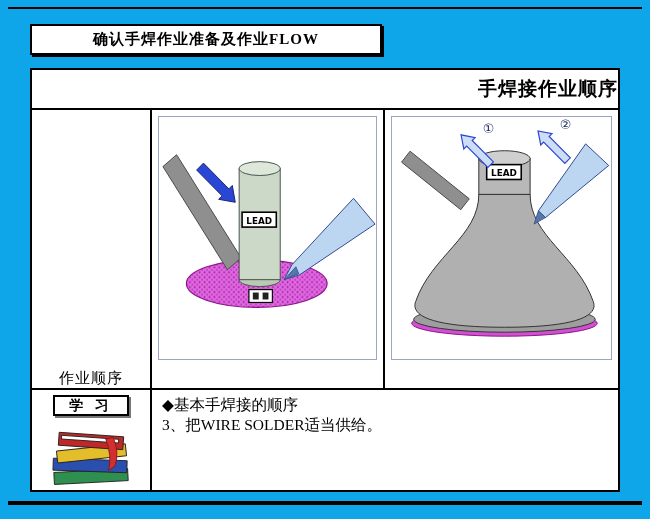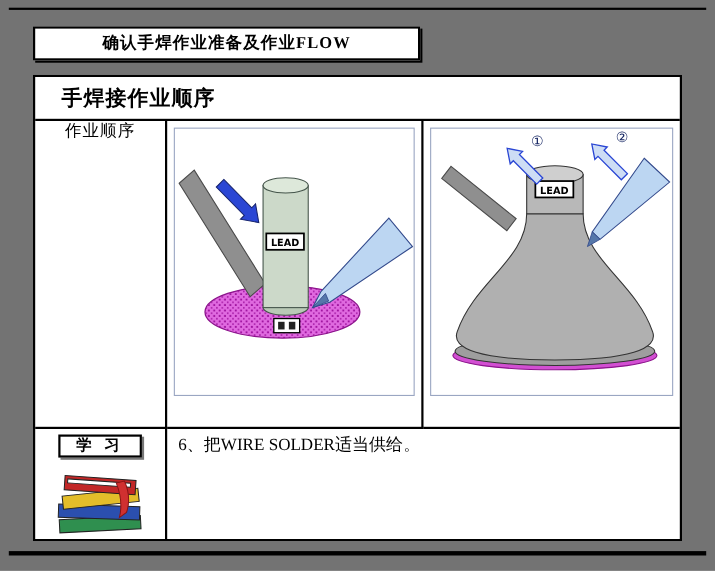--- a/index.html
+++ b/index.html
@@ -2,21 +2,21 @@
 <html><head>
 <meta charset="utf-8">
 <style>
   * { margin:0; padding:0; box-sizing:border-box; }
   html,body { background:#fff; }
   body {
     width:650px; height:519px;
     font-family:"Liberation Serif","DejaVu Serif",serif;
     color:#000;
   }
-  .page { position:relative; width:650px; height:519px; background:#737373; outline:1px solid #b8b8b8; overflow:hidden; }
+  .page { position:relative; width:650px; height:519px; background:#0ea5e9; outline:1px solid #b8b8b8; overflow:hidden; }
 
   .top-rule    { position:absolute; left:8px; right:8px; top:7px;  height:2px; background:#000; }
   .bottom-rule { position:absolute; left:8px; right:8px; top:501px; height:4px; background:#000; }
 
   .title-box {
     position:absolute; left:30px; top:24px; width:352px; height:31px;
     border:2px solid #000; background:#fff;
     display:flex; align-items:center; justify-content:center;
     box-shadow:2px 2px 0 #000;
     font-weight:bold; font-size:15px; letter-spacing:1px;
@@ -25,26 +25,26 @@
   .doc-table {
     position:absolute; left:30px; top:68px; width:590px; height:424px;
     border:2px solid #000; background:#fff;
     display:grid;
     grid-template-columns:120px 233px 1fr;
     grid-template-rows:40px 280px 1fr;
   }
   .header-cell {
     grid-column:1 / 4;
     border-bottom:2px solid #000;
-    display:flex; align-items:center; padding-left:24px;
-    font-weight:bold; font-size:19px; letter-spacing:1px;
+    display:flex; align-items:center; padding-left:8px;
+    font-weight:bold; font-size:19px; letter-spacing:1px;justify-content:flex-end;
   }
   .row-label-cell {
     border-right:2px solid #000; border-bottom:2px solid #000;
-    display:flex; align-items:flex-start; justify-content:center;
+    display:flex; align-items:flex-end; justify-content:center;
     font-size:15px; letter-spacing:1px;
   }
   .panel-cell { border-bottom:2px solid #000; padding:6px; }
   .panel-cell.left { border-right:2px solid #000; }
   .panel {
     width:100%; height:244px; background:#fff;
     border:1px solid #9aa6c2;
   }
   .panel svg { display:block; width:100%; height:100%; }
 
@@ -176,19 +176,20 @@
           <rect x="9" y="46" width="80" height="13" fill="#2b4fae" transform="rotate(2 49 52)"></rect>
           <rect x="13" y="33" width="75" height="13" fill="#e3bd2a" transform="rotate(-6 50 39)"></rect>
           <rect x="15" y="19" width="70" height="14" fill="#c22727" transform="rotate(4 50 26)"></rect>
           <rect x="18" y="22" width="62" height="4" fill="#ffffff" transform="rotate(4 49 24)"></rect>
         </g>
         <path d="M66 24 q7 18 3 34 l7 -5 q5 -15 -2 -31 z" fill="#d03030" stroke="#8a1515" stroke-width="1"></path>
       </svg>
     </div>
 
     <div class="notes-cell">
-      <div>6、把WIRE SOLDER适当供给。</div>
+      <div>◆基本手焊接的顺序</div>
+      <div>3、把WIRE SOLDER适当供给。</div>
     </div>
 
   </div>
 
   <div class="bottom-rule"></div>
 </div>
 
 </body></html>

